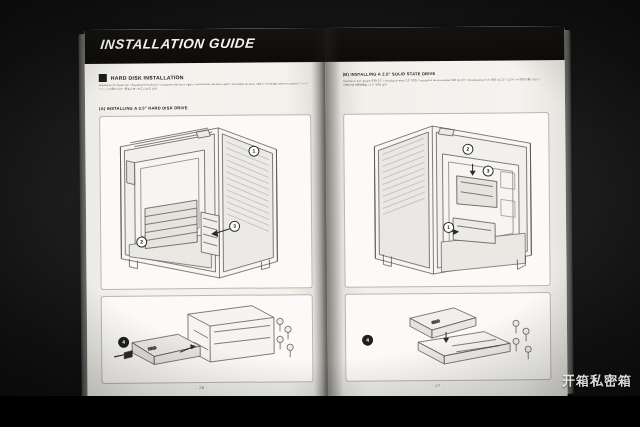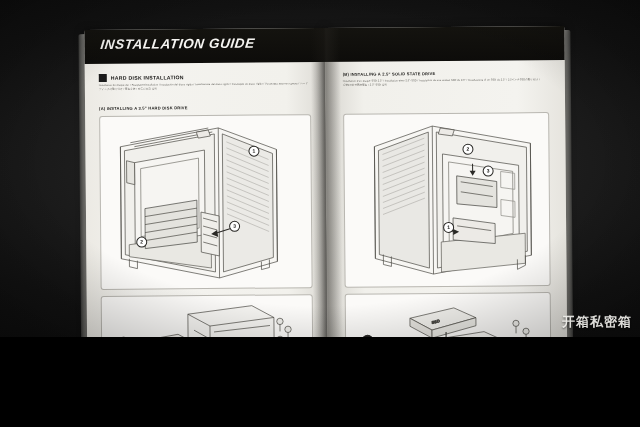--- a/index.html
+++ b/index.html
@@ -9,21 +9,21 @@
   }
   body {
     width: 640px;
     height: 427px;
     overflow: hidden;
     font-family: "Liberation Sans", sans-serif;
   }
   #photo {
     position: relative;
     width: 640px;
-    height: 337px;
+    height: 396px;
     background: #3b82f6;
     overflow: hidden;
   }
   
   .surround {
     position: absolute;
     inset: 0;
     background:
       radial-gradient(ellipse 120% 90% at 50% 50%, #2b2b2b 0%, #121212 55%, #060606 100%);
   }

